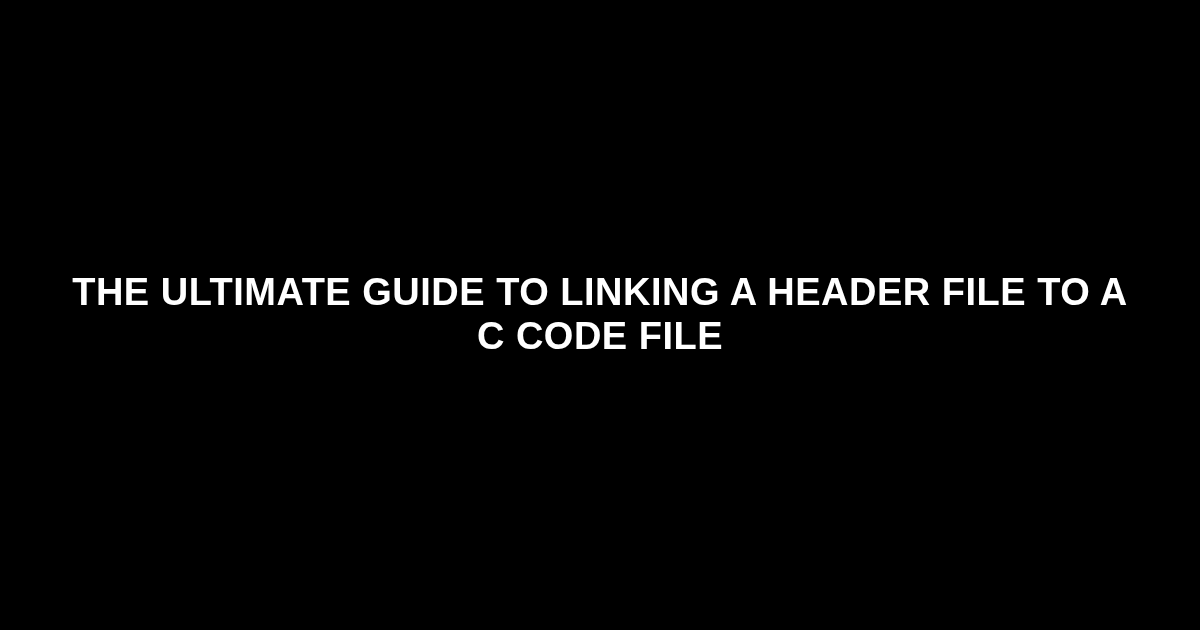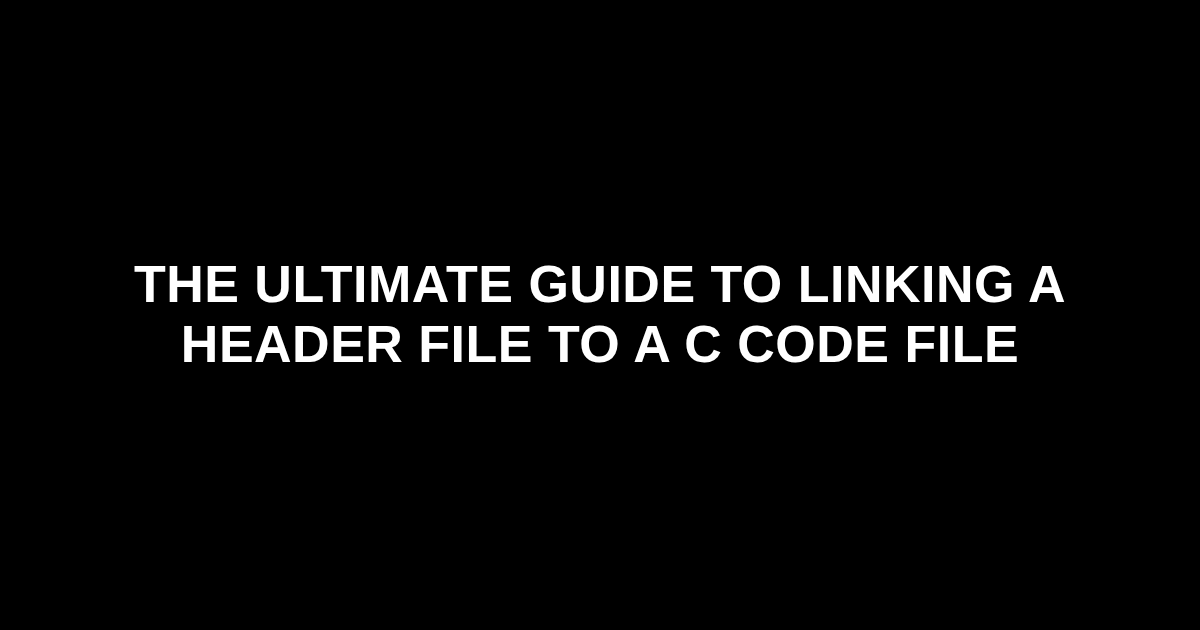--- a/index.html
+++ b/index.html
@@ -16,21 +16,21 @@
       justify-content: center;
       font-family: 'Arial Black', 'Helvetica Neue', Impact, sans-serif;
       overflow: hidden;
     }
     .title-container {
       text-align: center;
       padding: 0 60px;
     }
     .title {
       color: #ffffff;
-      font-size: 52px;
+      font-size: 38px;
       font-weight: 900;
       text-transform: uppercase;
       line-height: 1.15;
       letter-spacing: 0.5px;
       font-stretch: condensed;
     }
   </style>
 </head>
 <body>
 

